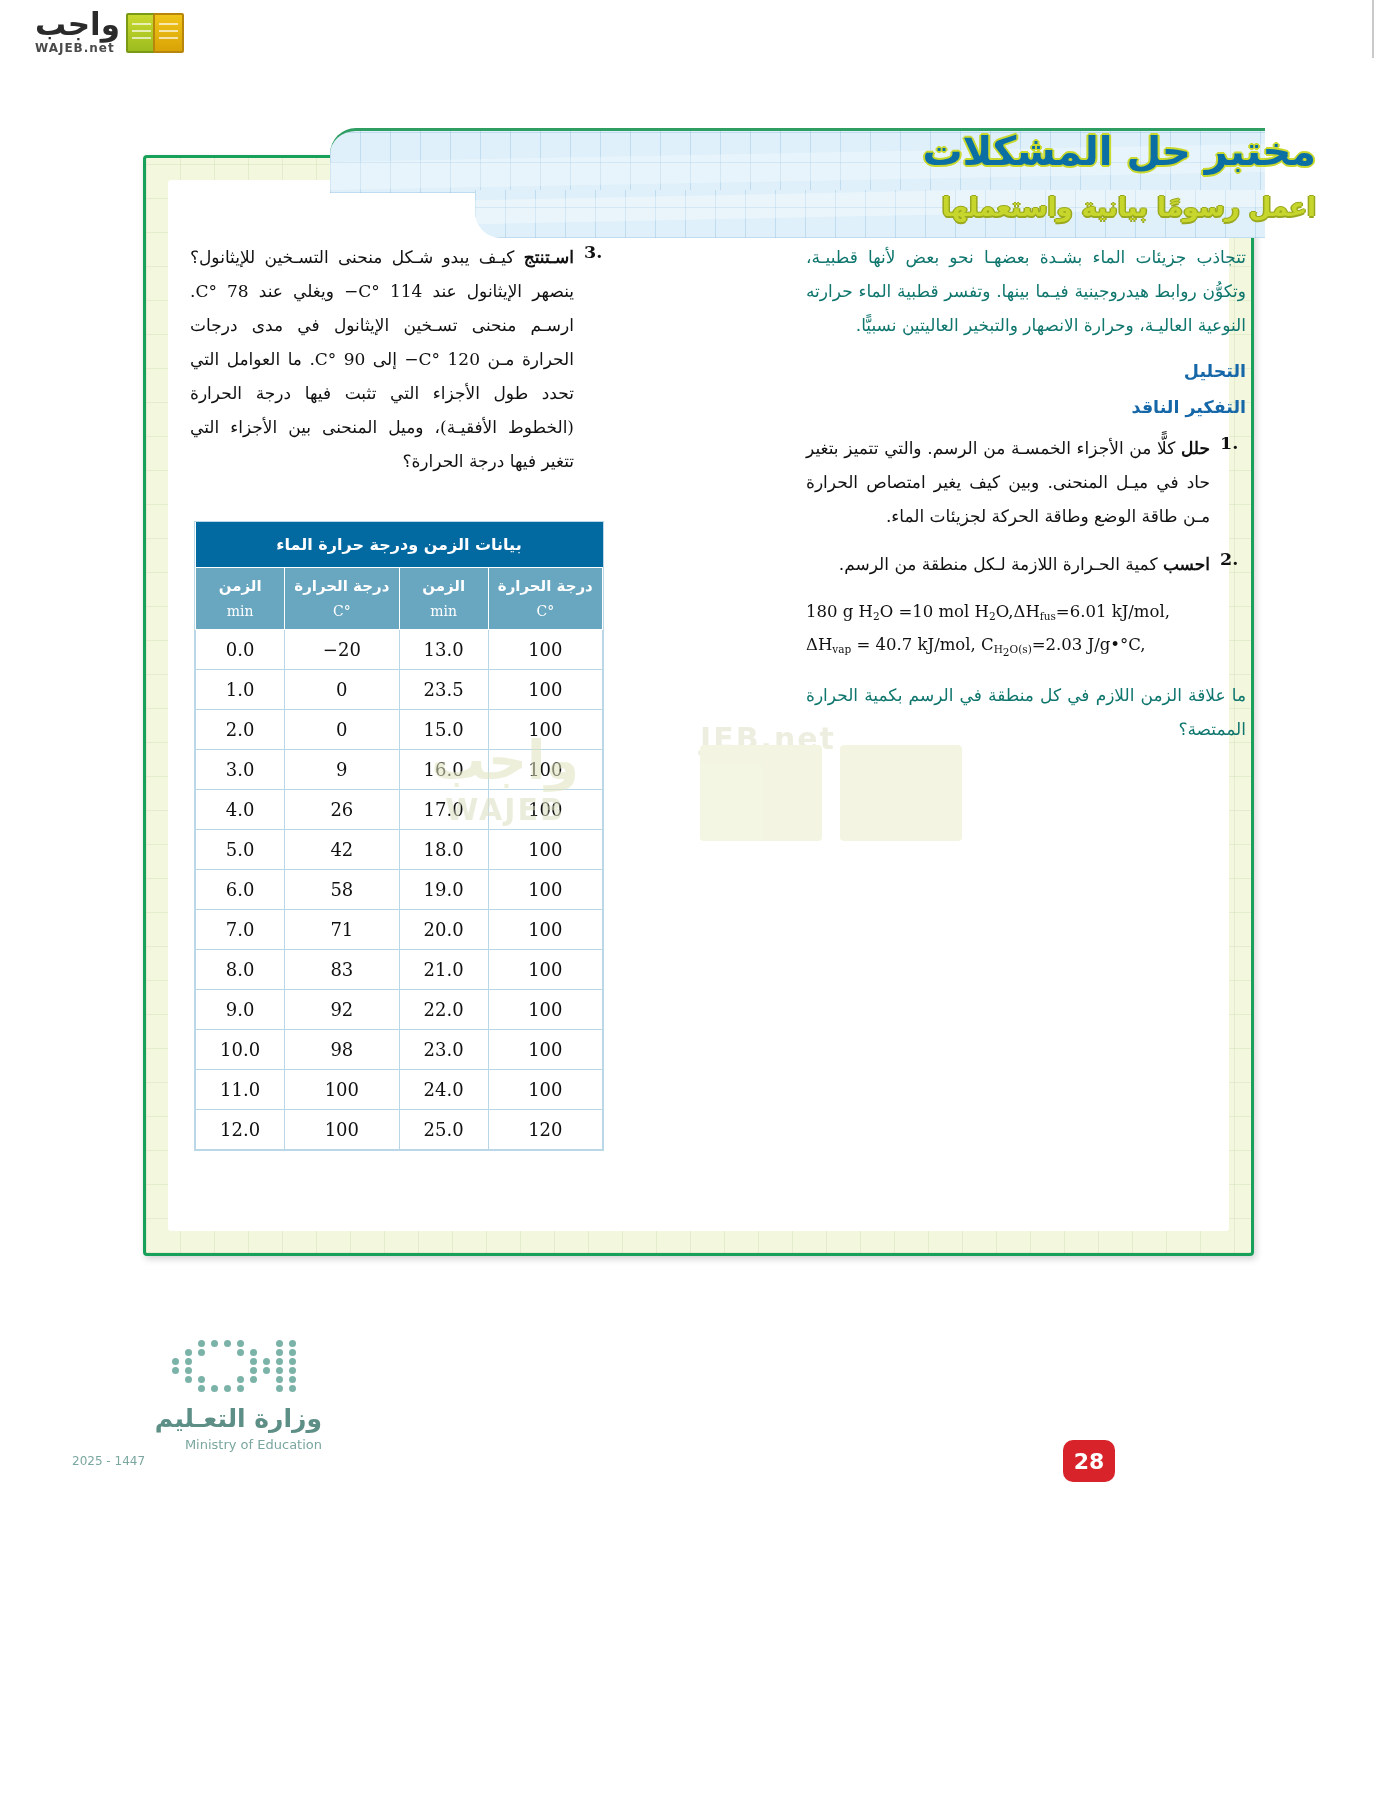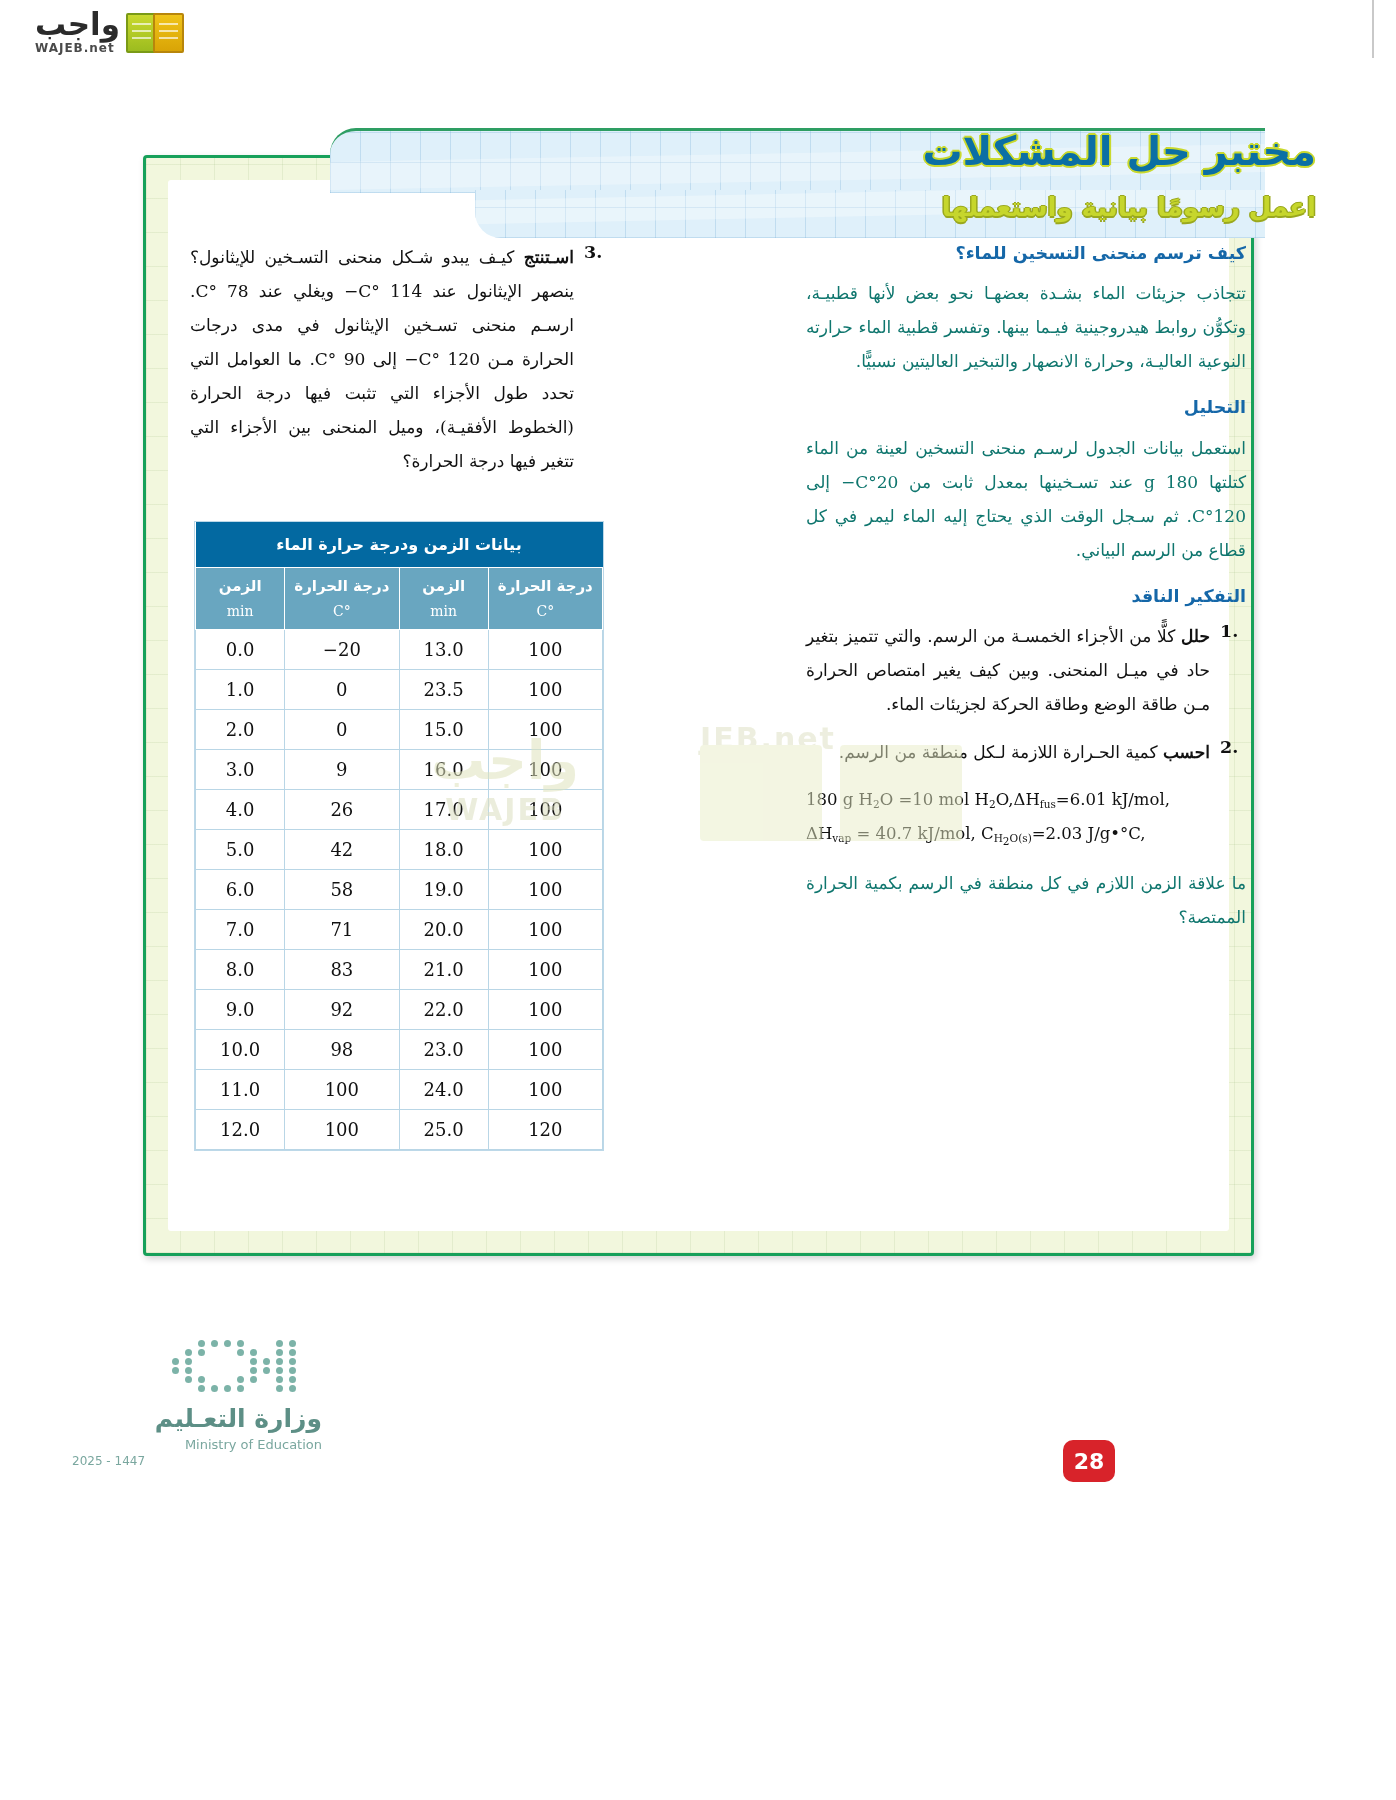--- a/index.html
+++ b/index.html
@@ -208,25 +208,23 @@
 <div id="lesson-frame">
   <div id="lesson-inner"></div>
 </div>
 
 <div id="header-banner"></div>
 <div id="header-step"></div>
 <div id="lab-title">مختبر حل المشكلات</div>
 <div id="section-subtitle">اعمل رسومًا بيانية واستعملها</div>
 
 <div class="col" id="col-right">
-  <p class="h-blue">كيف ترسم منحنى التسخين للماء؟</p>
   <p class="body-ar">تتجاذب جزيئات الماء بشـدة بعضهـا نحو بعض لأنها قطبيـة، وتكوُّن روابط هيدروجينية فيـما بينها. وتفسر قطبية الماء حرارته النوعية العاليـة، وحرارة الانصهار والتبخير العاليتين نسبيًّا.</p>
 
   <p class="h-blue">التحليل</p>
-  <p class="body-ar">استعمل بيانات الجدول لرسـم منحنى التسخين لعينة من الماء كتلتها 180 g عند تسـخينها بمعدل ثابت من 20°C− إلى 120°C. ثم سـجل الوقت الذي يحتاج إليه الماء ليمر في كل قطاع من الرسم البياني.</p>
 
   <p class="h-blue">التفكير الناقد</p>
 
   <div class="num-item">
     <span class="num">1.</span>
     <span class="txt"><b>حلل</b><span> كلًّا من الأجزاء الخمسـة من الرسم. والتي تتميز بتغير حاد في ميـل المنحنى. وبين كيف يغير امتصاص الحرارة مـن طاقة الوضع وطاقة الحركة لجزيئات الماء.</span></span>
   </div>
 
   <div class="num-item">
     <span class="num">2.</span>

